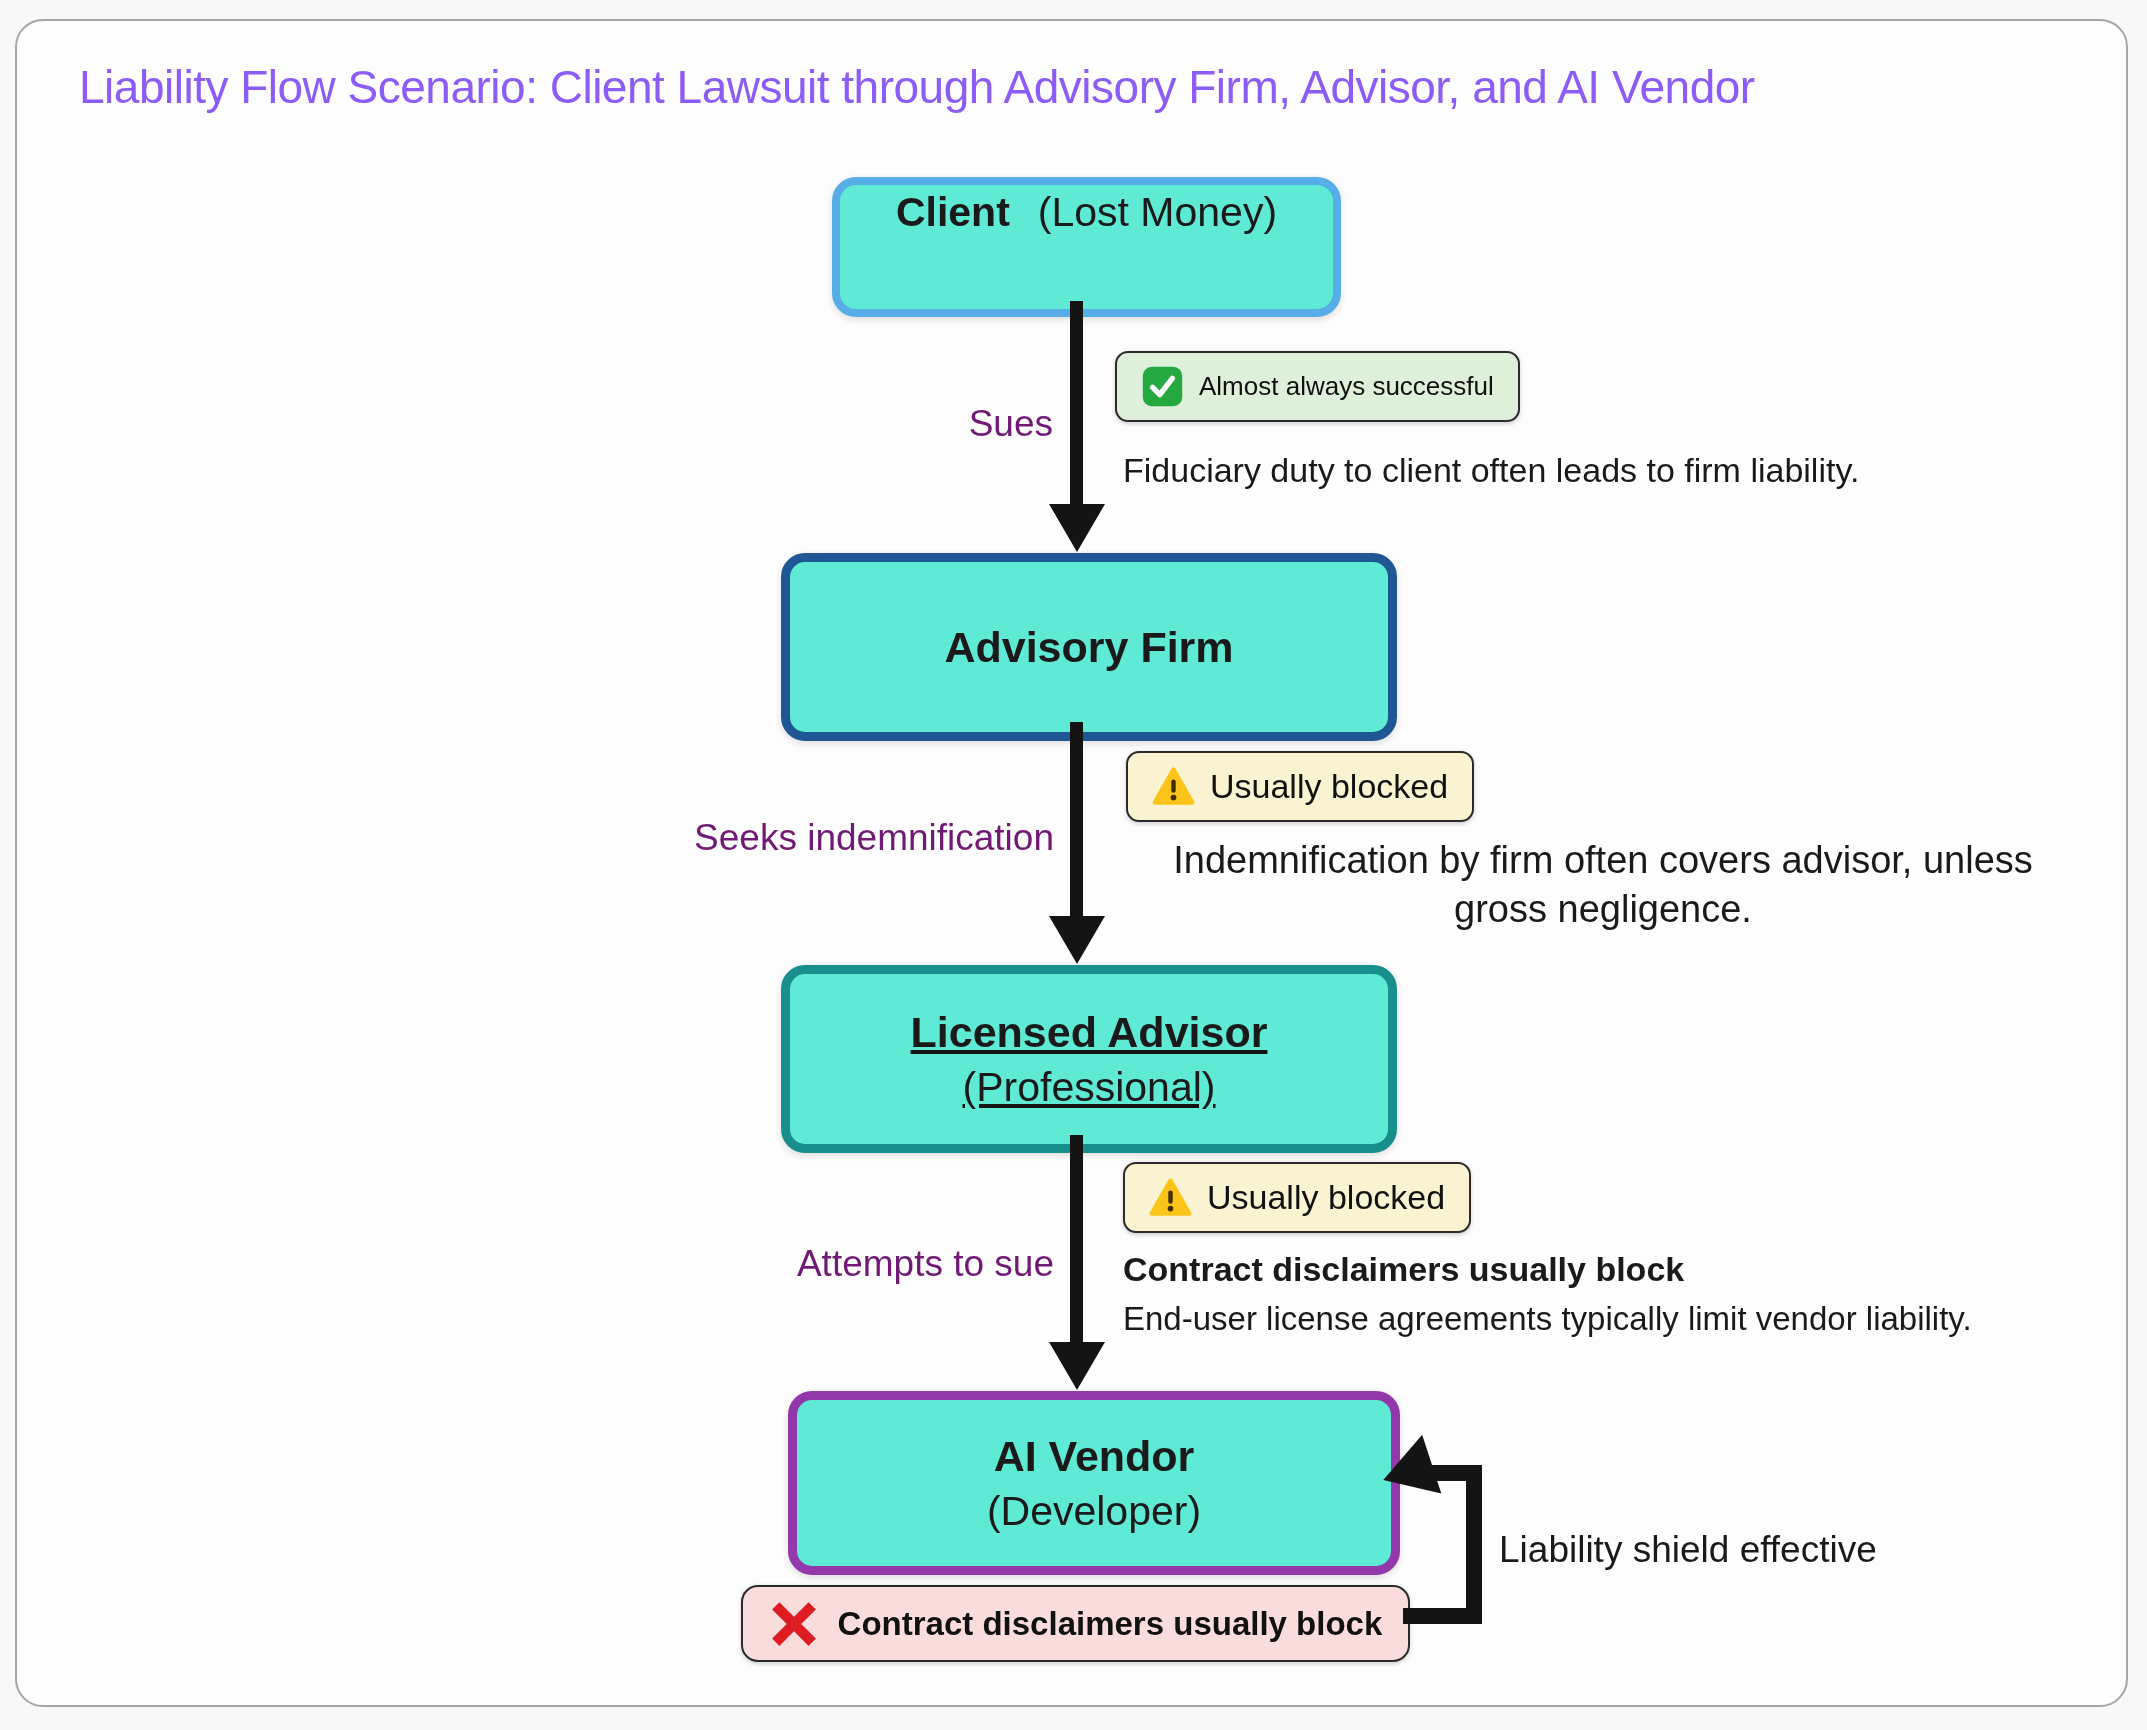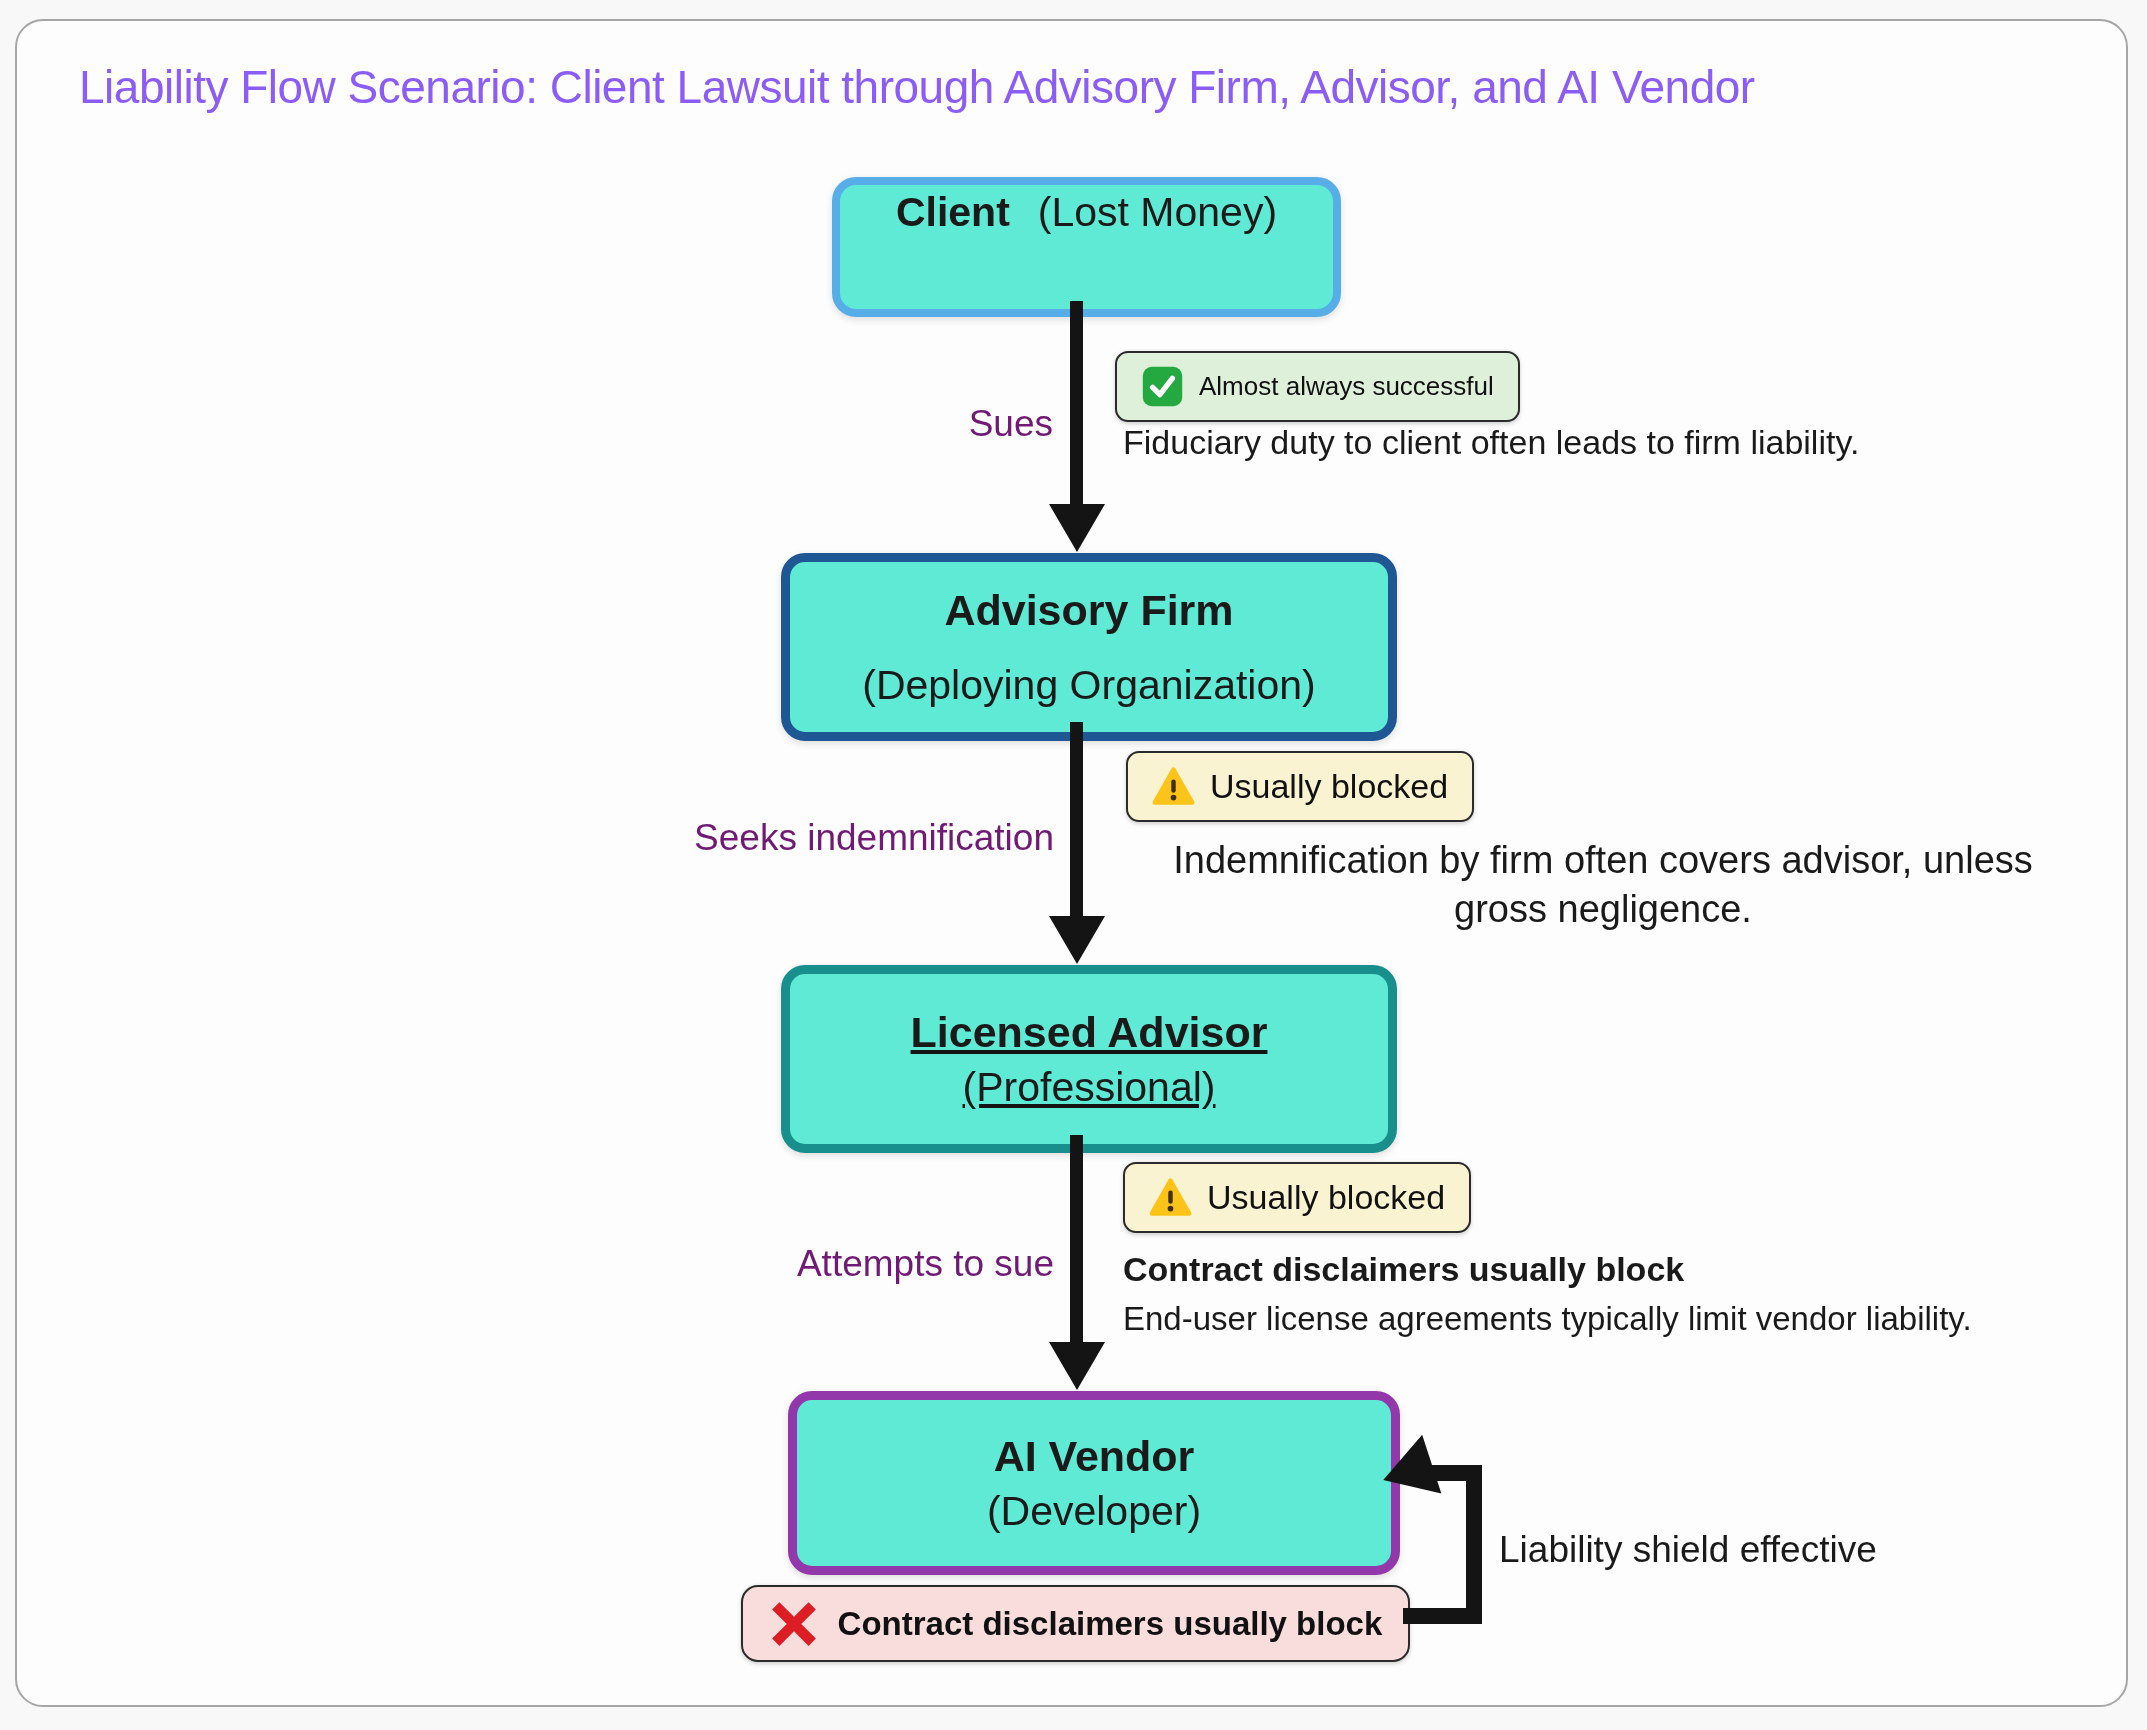--- a/index.html
+++ b/index.html
@@ -52,21 +52,21 @@
   .badge-success{left:1115px;top:351px;background:#def0da;}
   .badge-warn1{left:1126px;top:751px;background:#faf3d2;font-size:34px;}
   .badge-warn2{left:1123px;top:1162px;background:#faf3d2;font-size:34px;}
   .badge-blocked{
     left:741px;top:1585px;background:#f9dddd;height:73px;border-radius:17px;
     font-weight:700;font-size:33px;gap:18.6px;padding:0 26px;
   }
   .badge svg{flex:0 0 auto;}
   
   .note{position:absolute;font-size:34px;color:#1a1a1a;line-height:1.3;}
-  .note-d1{left:1123px;top:420px;white-space:nowrap;}
+  .note-d1{left:1123px;top:448px;white-space:nowrap;}
   .note-d2{left:1123px;top:836px;width:960px;font-size:38px;text-align:center;}
   .note-d3{left:1123px;top:1247px;font-weight:700;white-space:nowrap;}
   .note-d4{left:1123px;top:1298px;font-size:33px;white-space:nowrap;}
   .shield-label{position:absolute;left:1499px;top:1529px;font-size:37px;white-space:nowrap;color:#1a1a1a;}
 </style>
 </head>
 <body>
 
 <div class="canvas">
   <div class="frame"></div>
@@ -86,21 +86,20 @@
     <svg viewBox="0 0 48 48" width="43" height="43" aria-hidden="true">
       <rect x="2" y="2" width="44" height="44" rx="10" fill="#23a93f"></rect>
       <path d="M13 25 L21 33 L35 15" stroke="#ffffff" stroke-width="6" fill="none" stroke-linecap="round" stroke-linejoin="round"></path>
     </svg>
     <span>Almost always successful</span>
   </div>
   <div class="note note-d1">Fiduciary duty to client often leads to firm liability.</div>
 
   <div class="node node-firm">
     <span class="nt">Advisory Firm</span>
-    <span class="ns">(Deploying Organization)</span>
   </div>
 
   <div class="shaft" style="left:1070px;top:722px;width:13px;height:196px;"></div>
   <div class="head-down" style="left:1049px;top:916px;"></div>
   <div class="elabel" style="left:597px;top:817px;width:457px;">Seeks indemnification</div>
 
   <div class="badge badge-warn1">
     <svg viewBox="0 0 48 44" width="43" height="39" aria-hidden="true">
       <path d="M24 3 L45 40 H3 Z" fill="#fcc419" stroke="#fcc419" stroke-width="5" stroke-linejoin="round"></path>
       <rect x="21.5" y="14" width="5" height="15" rx="2.5" fill="#402f00"></rect>

